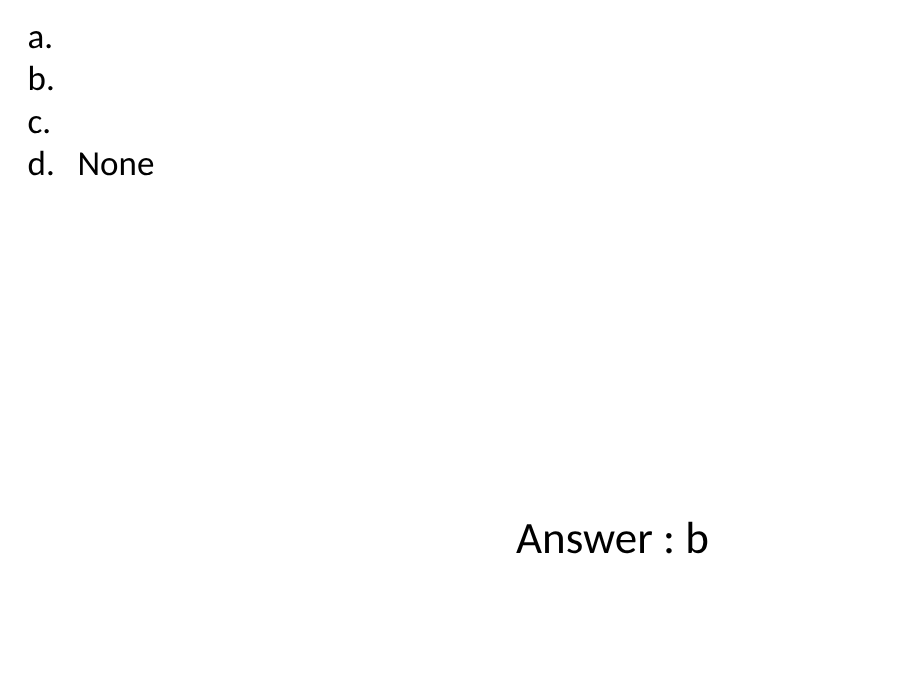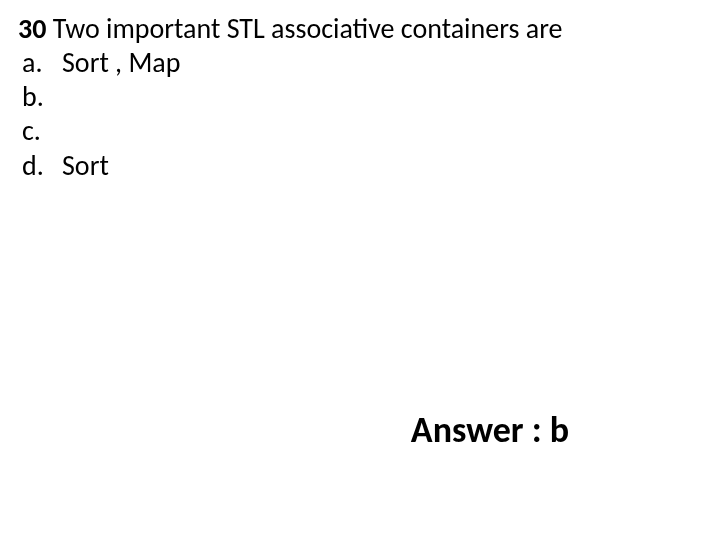--- a/index.html
+++ b/index.html
@@ -43,47 +43,42 @@
   .answer-block {
     position: absolute;
     left: 0;
     right: 0;
     bottom: 88px;
     text-align: center;
     padding-left: 260px;
   }
   .answer-text {
     font-size: 36px;
-    font-weight: bold;
   }
 </style>
 </head>
 <body>
 
 <div class="slide">
 
   <div class="question-block">
-    <span class="question-line">
-      <span class="question-number">30</span><span> Two important STL associative containers are</span>
-    </span>
 
     <ul class="options">
       <li>
         <span class="opt-label">a.</span>
-        <span>Sort , Map</span>
       </li>
       <li>
         <span class="opt-label">b.</span>
       </li>
       <li>
         <span class="opt-label">c.</span>
       </li>
       <li>
         <span class="opt-label">d.</span>
-        <span>Sort</span>
+        <span>None</span>
       </li>
     </ul>
   </div>
 
   <div class="answer-block">
     <span class="answer-text">Answer : b</span>
   </div>
 
 </div>
 

